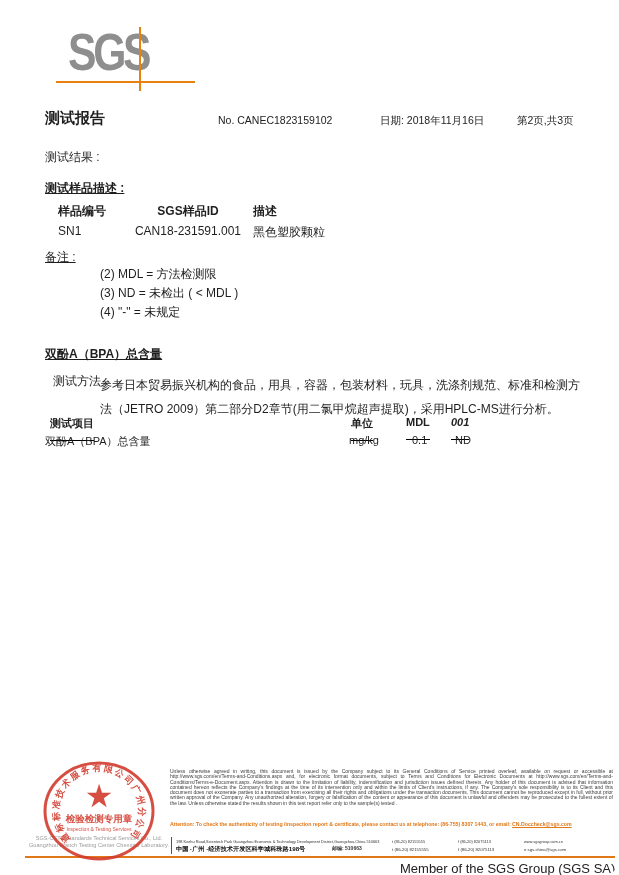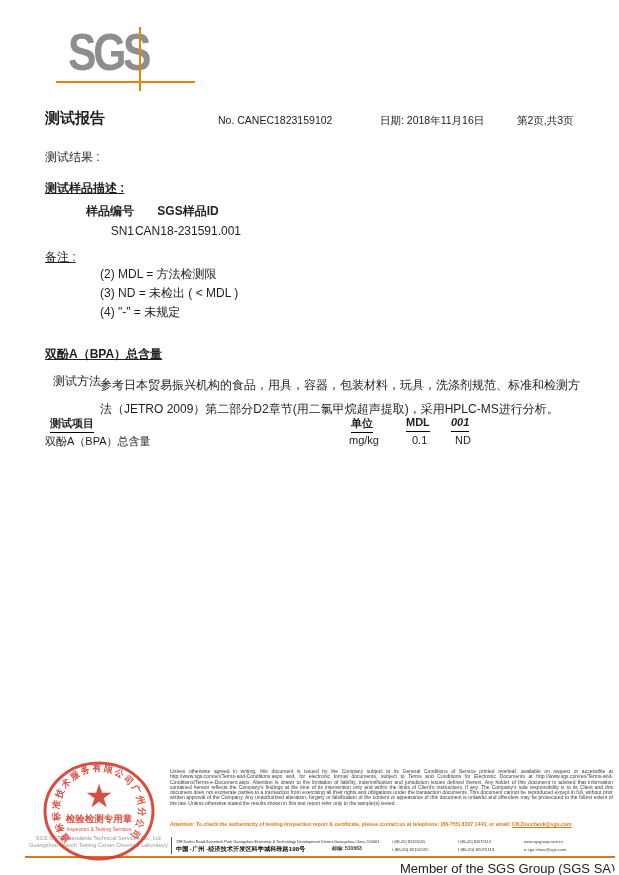--- a/index.html
+++ b/index.html
@@ -21,33 +21,33 @@
   .body-txt{font-size:12px;color:#1f1f1f;}
   .bold{font-weight:bold;}
   .und{text-decoration:underline;}
 
   .results-label{position:absolute;left:45px;top:149px;}
   .sample-desc-label{position:absolute;left:45px;top:180px;}
 
   .s-col{position:absolute;top:203px;}
   .s-col .h{font-weight:bold;}
   .s-col .v{margin-top:4px;}
-  .s-col1{left:58px;width:76px;text-align:right;}
+  .s-col1{left:58px;width:76px;text-align:left;}
   .s-col2{left:132px;width:112px;text-align:center;}
   .s-col3{left:253px;text-align:left;}
 
   .notes-label{position:absolute;left:45px;top:249px;text-decoration:underline;}
   .notes{position:absolute;left:100px;top:265px;line-height:19px;}
 
   .bpa-title{position:absolute;left:45px;top:346px;}
   .method-label{position:absolute;left:53px;top:373px;}
   .method-text{position:absolute;left:100px;top:373px;width:489px;line-height:24px;}
 
   .rt-cell{position:absolute;font-size:11px;}
-  .rt-head{font-weight:bold;border-bottom:1px solid #000;padding-bottom:3px;}
+  .rt-head{font-weight:bold;border-bottom:1px solid #000;padding-bottom:11px;}
   .rt-h-item{left:50px;top:416px;}
   .rt-h-unit{left:351px;top:416px;}
   .rt-h-mdl{left:406px;top:416px;}
   .rt-h-001{left:451px;top:416px;font-style:italic;}
   .rt-v-item{left:45px;top:434px;}
   .rt-v-unit{left:349px;top:434px;}
   .rt-v-mdl{left:412px;top:434px;}
   .rt-v-001{left:455px;top:434px;}
 
   
@@ -94,20 +94,24 @@
   <div class="results-label body-txt">测试结果 :</div>
   <div class="sample-desc-label body-txt bold und">测试样品描述 :</div>
 
   <div class="s-col s-col1 body-txt">
     <div class="h">样品编号</div>
     <div class="v">SN1</div>
   </div>
   <div class="s-col s-col2 body-txt">
     <div class="h">SGS样品ID</div>
     <div class="v">CAN18-231591.001</div>
+  </div>
+  <div class="s-col s-col3 body-txt">
+    <div class="h">描述</div>
+    <div class="v">黑色塑胶颗粒</div>
   </div>
 
   <div class="notes-label body-txt">备注 :</div>
   <div class="notes body-txt">
     <div>(2) MDL = 方法检测限</div>
     <div>(3) ND = 未检出 ( &lt; MDL )</div>
     <div>(4) "-" = 未规定</div>
   </div>
 
   <div class="bpa-title body-txt bold und">双酚A（BPA）总含量</div>

